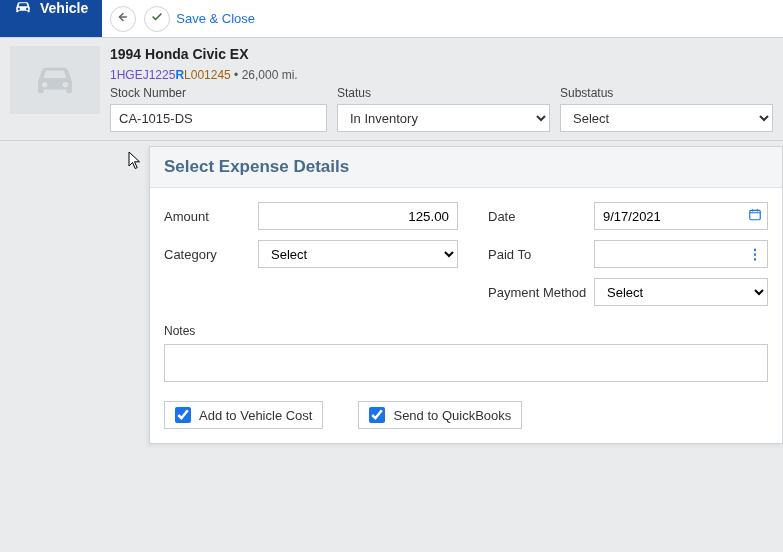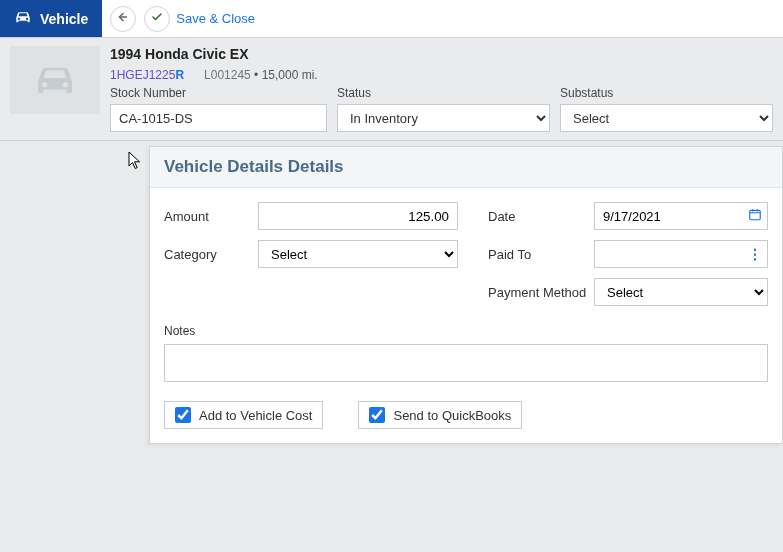--- a/index.html
+++ b/index.html
@@ -1,35 +1,35 @@
 <!DOCTYPE html>
 <html><head>
 <meta charset="utf-8">
 <style>
   * { box-sizing: border-box; margin: 0; padding: 0; font-family: Arial, Helvetica, sans-serif; }
   body { width: 783px; height: 552px; background: #e9ebed; overflow: hidden; font-size: 13px; color: #333; }
 
   
   .top-bar { display: flex; align-items: center; height: 38px; background: #fff; border-bottom: 1px solid #d0d4d9; }
-  .title-chip { display: flex; align-items: center; gap: 8px; background: #134a9e; color: #fff; height: 100%; padding: 0 14px; font-weight: bold; font-size: 14px; }
+  .title-chip { display: flex; align-items: flex-start; gap: 8px; background: #134a9e; color: #fff; height: 100%; padding: 0 14px; font-weight: bold; font-size: 14px; }
   .title-chip .car-icon { display: inline-block; }
   .circ-btn { width: 26px; height: 26px; border-radius: 50%; border: 1px solid #d0d4d9; display: flex; align-items: center; justify-content: center; margin-left: 8px; background:#fff; cursor: pointer; color:#555; }
   .saveclose-wrap { display: flex; align-items: center; gap: 6px; }
   .saveclose-text { color: #1a73e8; font-size: 13px; cursor: pointer; }
   .check-icon { color:#3a8a3a; }
 
   
   .veh-band { display: flex; gap: 10px; padding: 8px 10px; background: #e9ebed; border-bottom: 1px solid #d0d4d9; }
   .thumb { width: 90px; height: 68px; background: #dfe2e5; display:flex; align-items:center; justify-content:center; color:#c0c4c9; }
   .veh-info { flex: 0 0 225px; }
   .veh-title { font-weight: bold; font-size: 14px; color:#222; }
   .vin-line { font-size: 12px; margin-top: 2px; }
   .vin-a { color:#6b4bd6; }
   .vin-r { color:#1a73e8; font-weight:bold; }
-  .vin-b { color:#737373;padding-left:20px; }
+  .vin-b { color:#a16207; }
   .miles { color:#555; }
   .field-col { display:flex; flex-direction:column; gap:4px;justify-content:flex-end; }
   .field-col.stock { flex: 0 0 217px; }
   .field-col.status { flex: 0 0 213px; }
   .field-col.substatus { flex: 1 1 auto; }
   .field-label { font-size: 12px; color: #444; }
   .field-input, .field-select { height: 28px; border: 1px solid #c6cbd1; background:#fff; padding: 0 8px; font-size: 13px; color:#333; width:100%; }
   .field-select { appearance: auto; }
 
   
@@ -92,21 +92,21 @@
 
 <div class="veh-band">
   <div class="thumb">
     <svg width="46" height="34" viewBox="0 0 24 18" fill="#c7ccd1">
         <path d="M3 10l2-6c.3-.9 1.2-1.5 2.1-1.5h9.8c.9 0 1.8.6 2.1 1.5l2 6v5c0 .6-.4 1-1 1h-1c-.6 0-1-.4-1-1v-1H6v1c0 .6-.4 1-1 1H4c-.6 0-1-.4-1-1v-5zm3.5 3c.8 0 1.5-.7 1.5-1.5S7.3 10 6.5 10 5 10.7 5 11.5 5.7 13 6.5 13zm11 0c.8 0 1.5-.7 1.5-1.5S18.3 10 17.5 10 16 10.7 16 11.5s.7 1.5 1.5 1.5zM6 8h12l-1.3-4H7.3L6 8z"></path>
       </svg>
   </div>
   <div class="veh-info field-col stock">
     <div class="veh-title">1994 Honda Civic EX</div>
     <div class="vin-line">
-      <span class="vin-a">1HGEJ1225</span><span class="vin-r">R</span><span class="vin-b">L001245</span><span class="miles"> • </span><span class="miles">15,000 mi.</span>
+      <span class="vin-a">1HGEJ1225</span><span class="vin-r">R</span><span class="vin-b">L001245</span><span class="miles"> • </span><span class="miles">26,000 mi.</span>
     </div>
     <div class="field-label">Stock Number</div>
     <input type="text" class="field-input" value="CA-1015-DS" style="">
   </div>
   <div class="field-col status">
     <div style="height:34px"></div>
     <div class="field-label">Status</div>
     <select class="field-select">
       <option>In Inventory</option>
     </select>
@@ -121,21 +121,21 @@
 </div>
 
 <div class="cursor">
   <svg width="16" height="20" viewBox="0 0 16 20">
       <path d="M1 1 L1 15 L4.5 11.5 L7.2 17.5 L9.2 16.6 L6.5 10.8 L11.5 10.8 Z" fill="#fff" stroke="#000" stroke-width="1"></path>
     </svg>
 </div>
 
 <div class="card">
   <div class="card-header">
-    <div class="card-title">Vehicle Details Details</div>
+    <div class="card-title">Select Expense Details</div>
   </div>
   <div class="card-body">
     <div class="form-grid">
 
       <div class="lbl">Amount</div>
       <input type="text" class="val" value="125.00" style="">
       <div class="gap"></div>
       <div class="lbl">Date</div>
       <div class="date-wrap">
         <input type="text" value="9/17/2021" style="">

